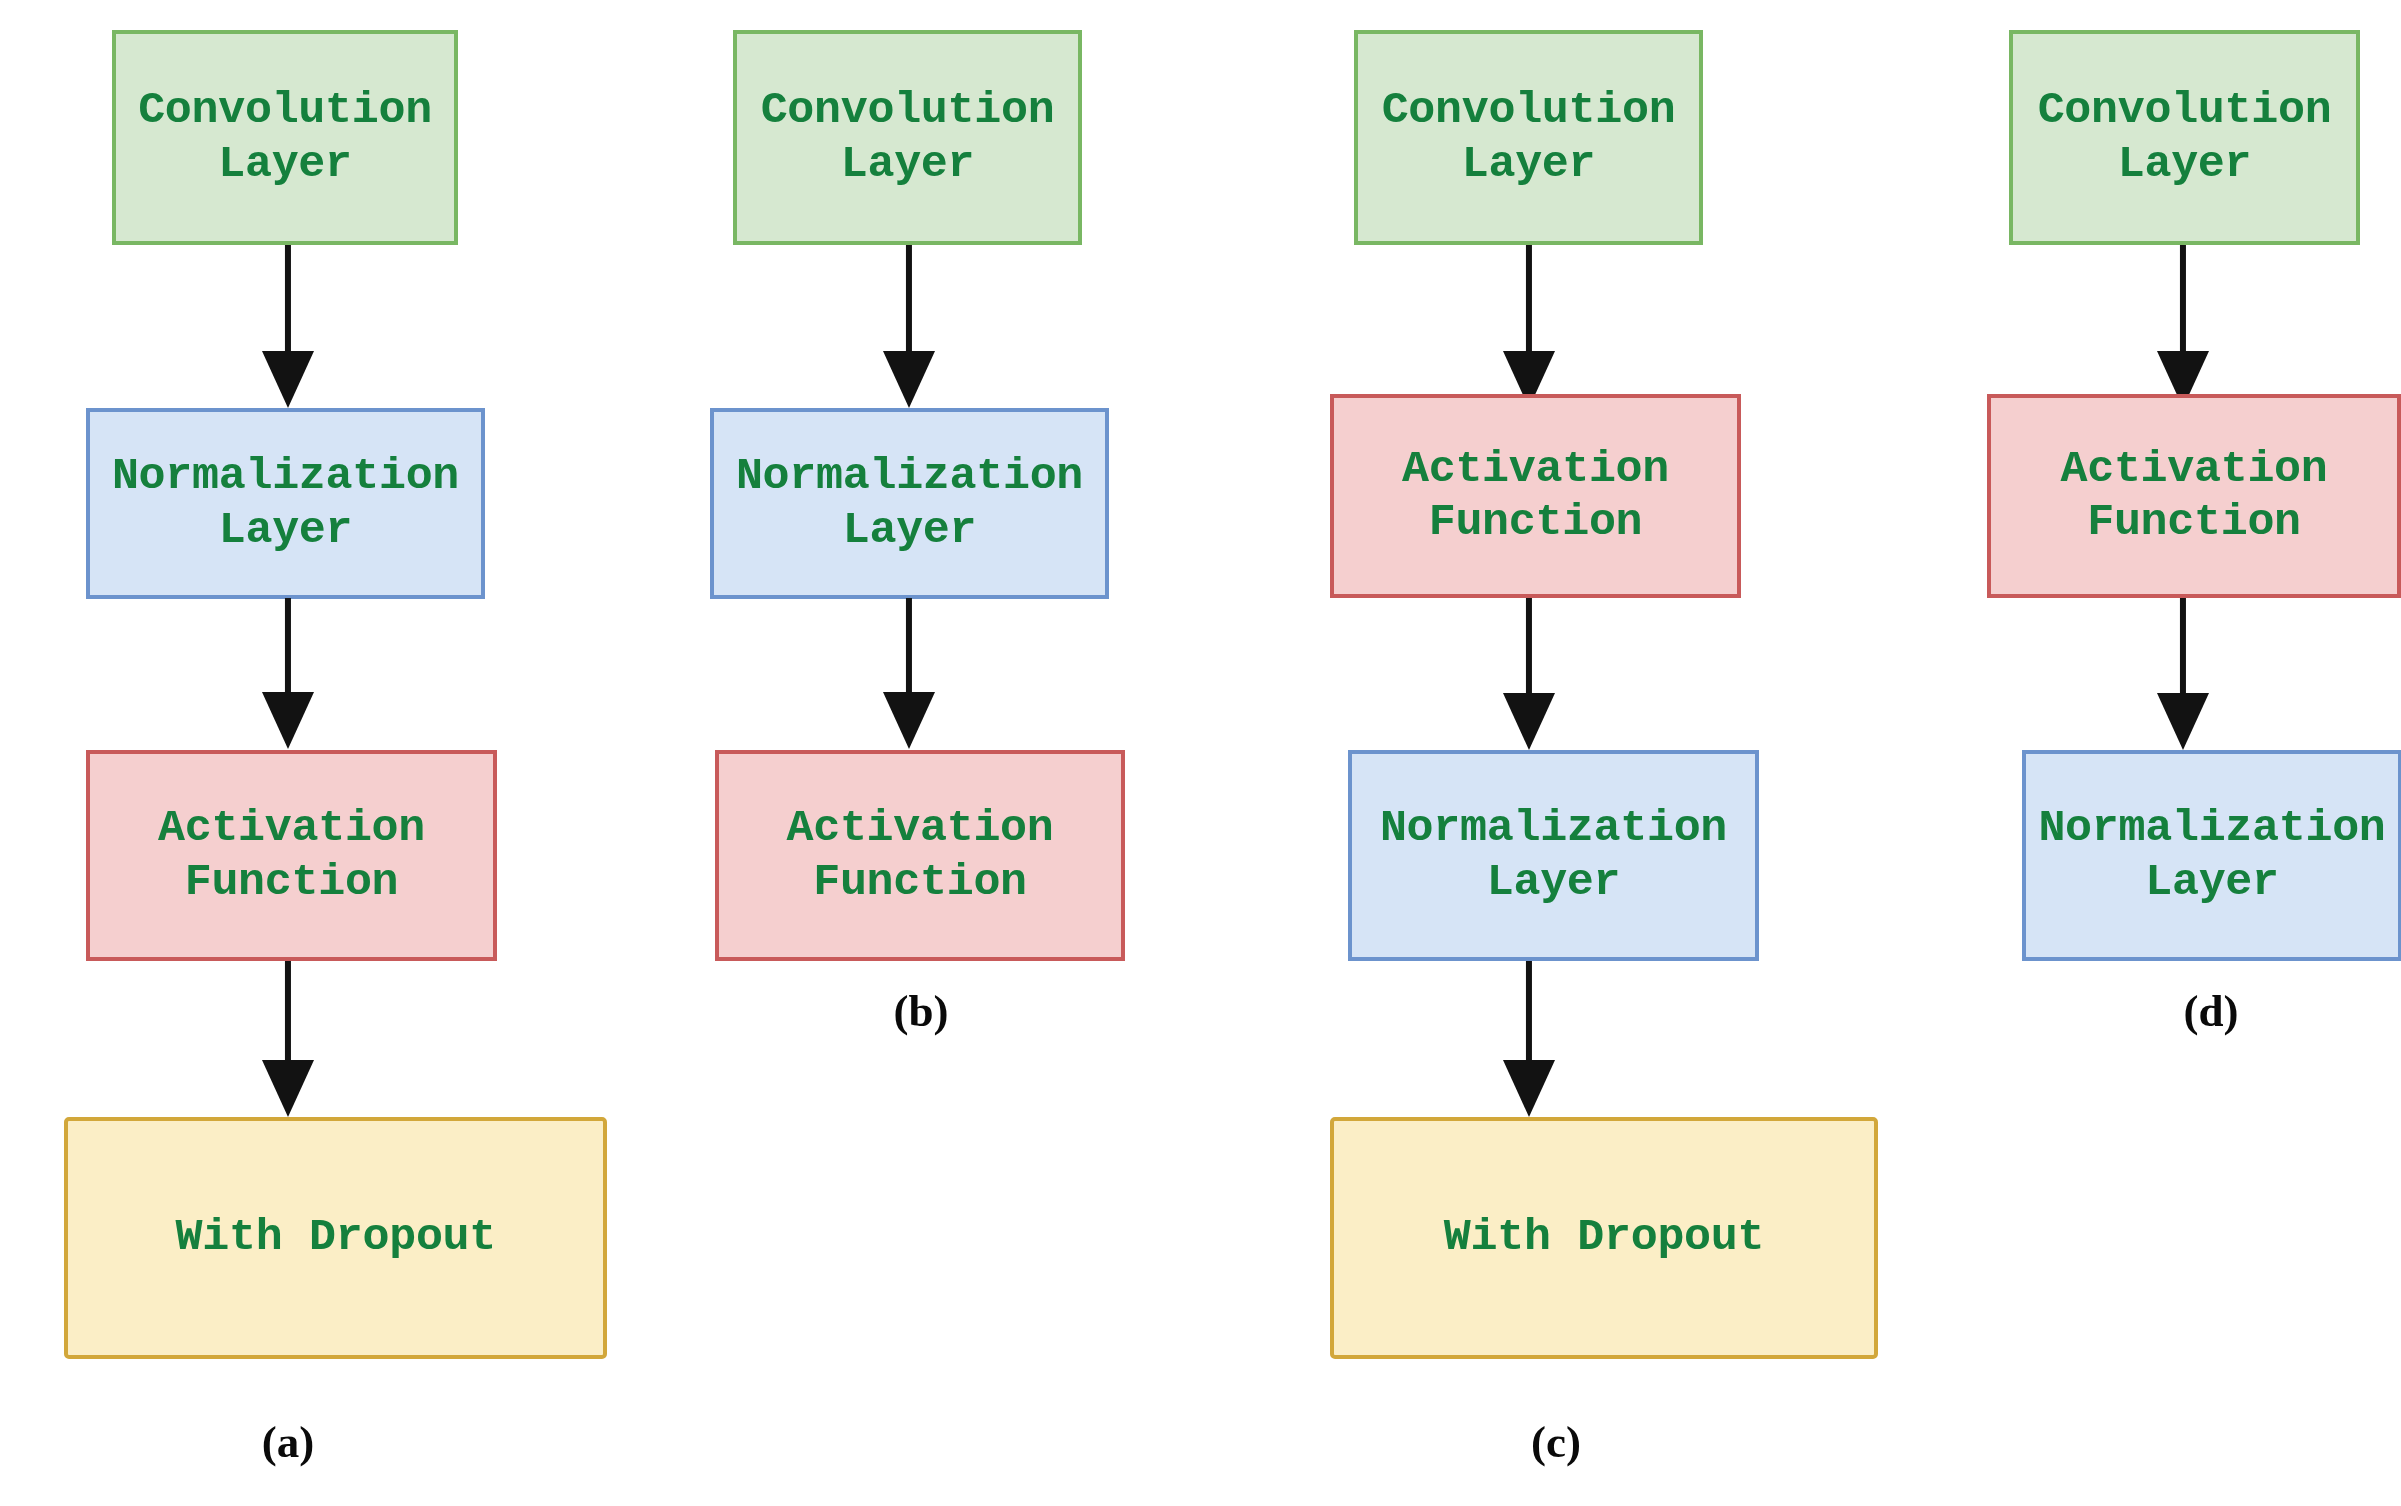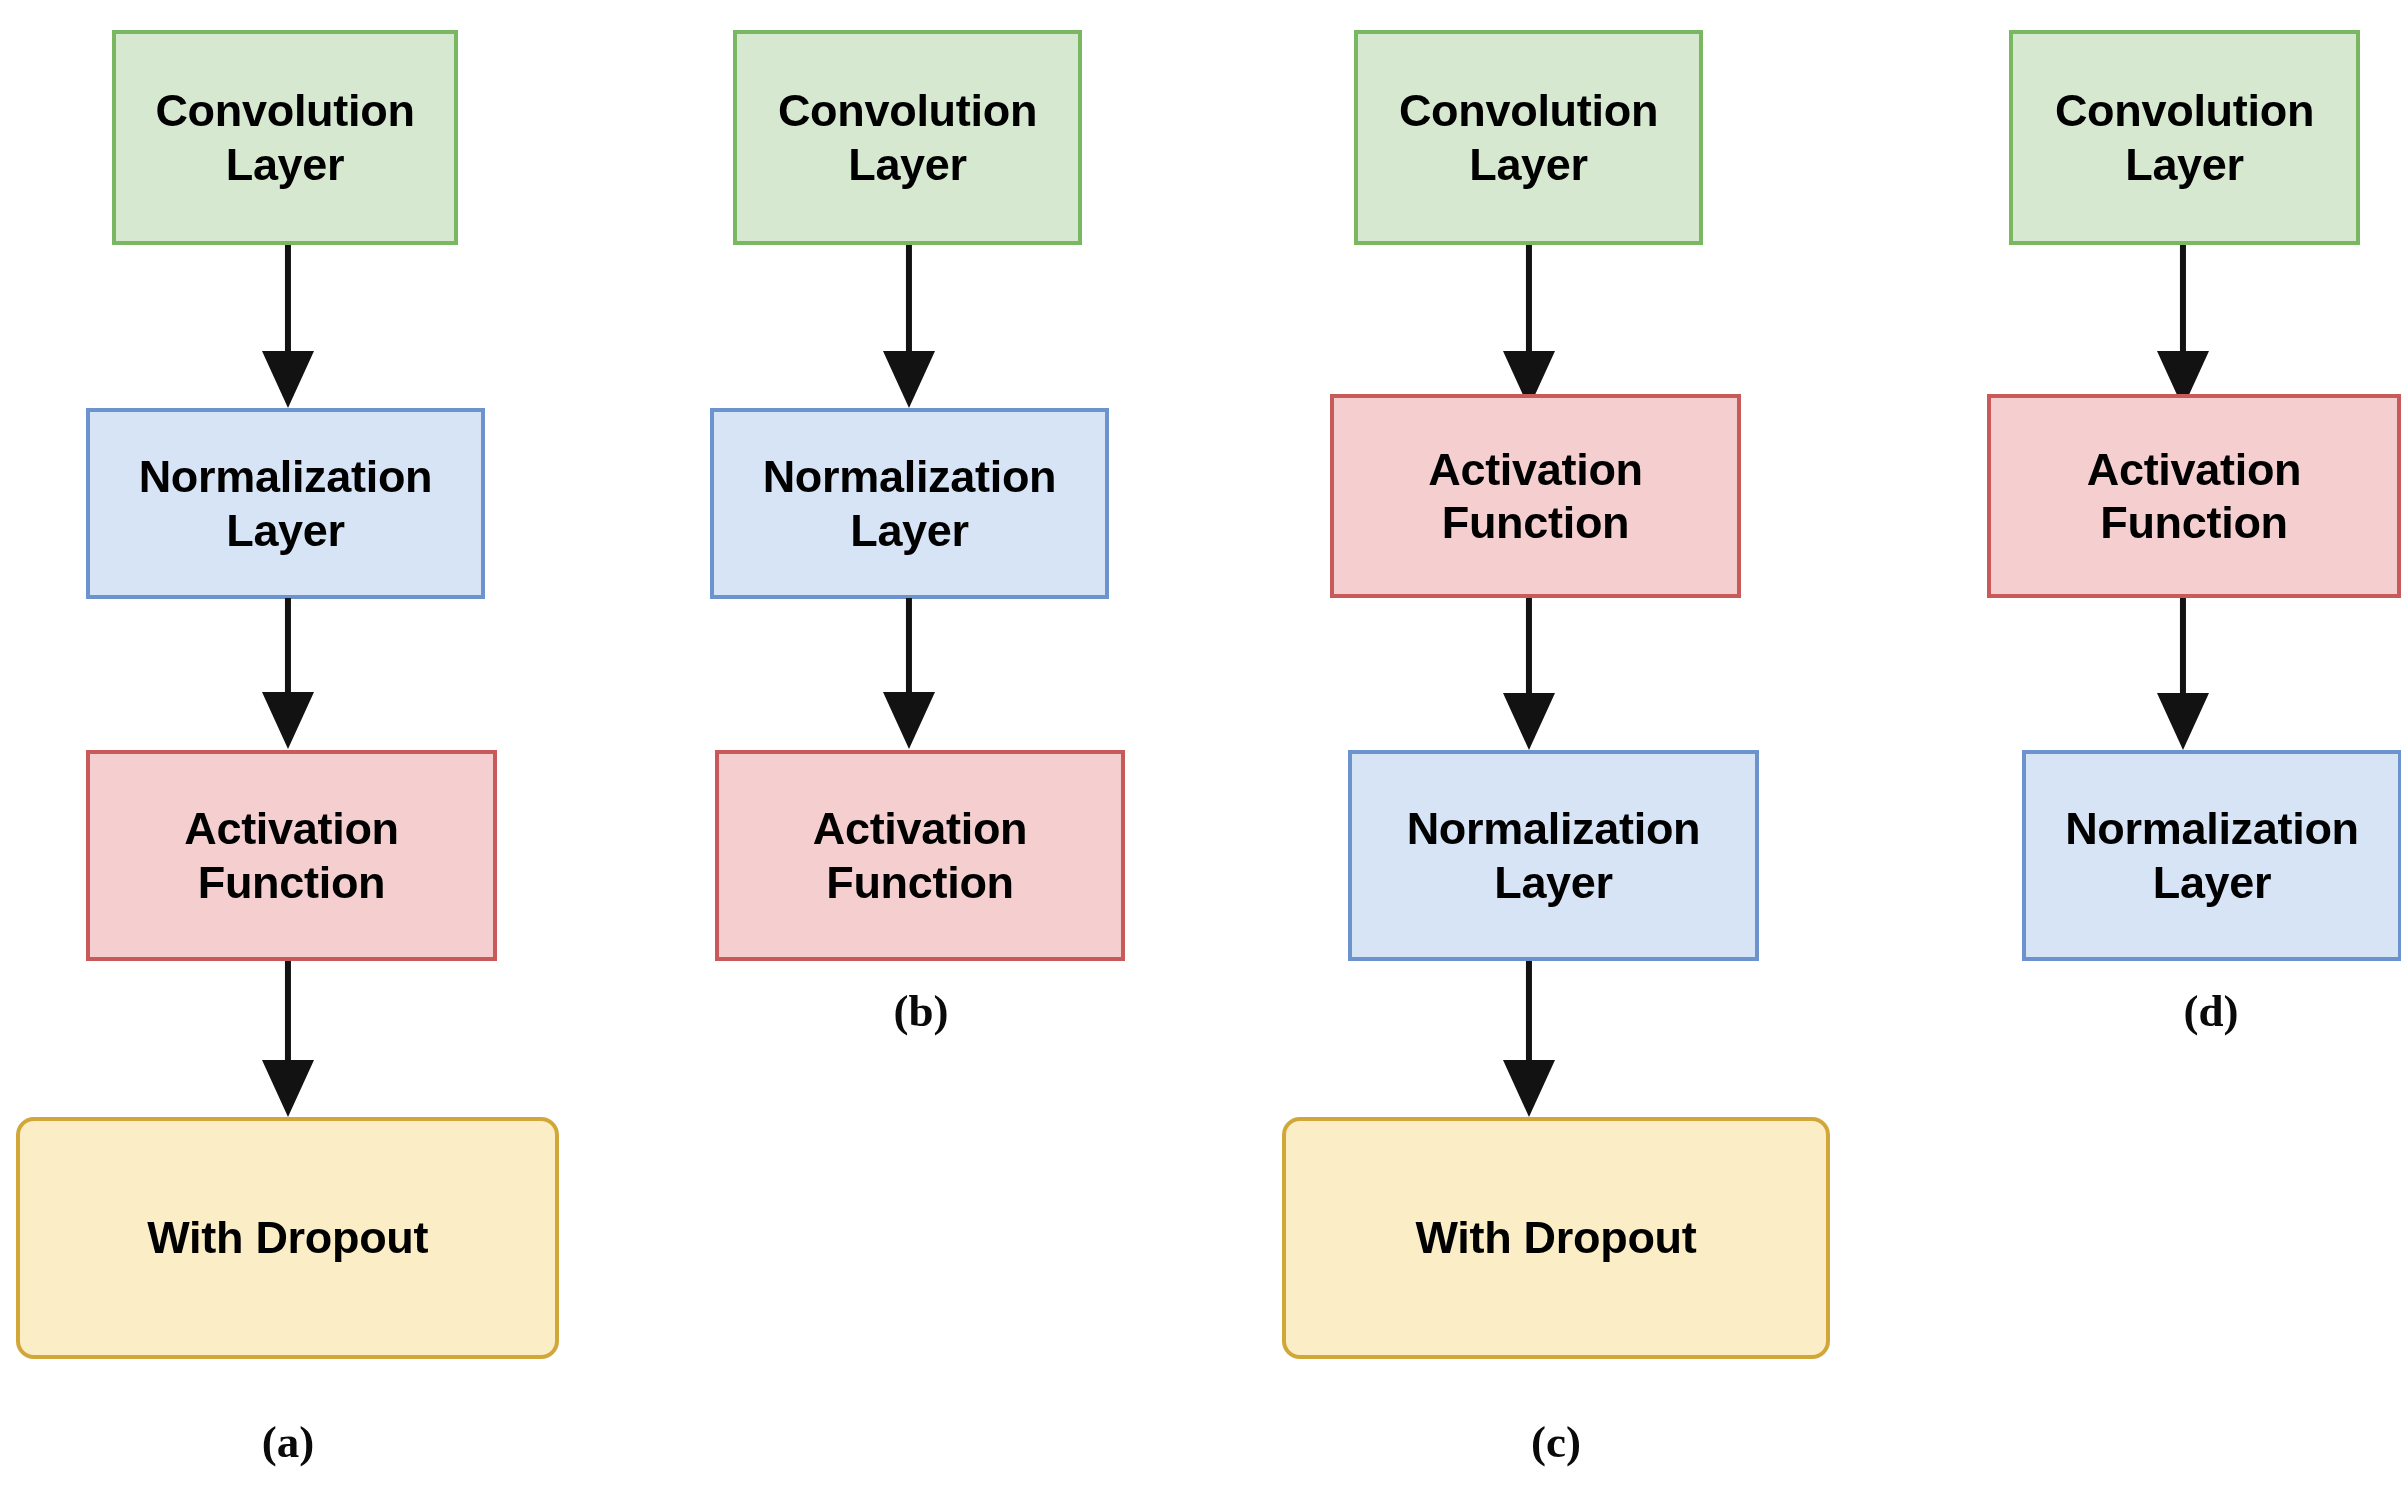--- a/index.html
+++ b/index.html
@@ -10,33 +10,33 @@
 
   .col{position:absolute;top:0;height:1506px;}
 
   .node{
     position:absolute;
     box-sizing:border-box;
     display:flex;
     align-items:center;
     justify-content:center;
     text-align:center;
-    font-family:Liberation Sans, sans-serif;
+    font-family:Liberation Mono, monospace;
     font-weight:bold;
     font-size:45px;
     line-height:1.18;
-    color:#000000;
+    color:#15803d;
     letter-spacing:-0.3px;
     white-space:pre-line;
   }
 
   .node.conv{ background:#d6e8d0; border:4.1px solid #79b763; }
   .node.norm{ background:#d6e4f6; border:4.1px solid #6c93cd; }
   .node.act { background:#f5cfcf; border:4.1px solid #c85a5a; }
-  .node.drop{ background:#fbeec6; border:4.8px solid #d2a73a; border-radius:18px; }
+  .node.drop{ background:#fbeec6; border:4.8px solid #d2a73a; border-radius:5px;margin-left:48px; }
 
   .arrow{position:absolute;}
   .arrow .shaft{
     position:absolute;left:50%;top:0;transform:translateX(-50%);
     width:6.1px;background:#121212;
   }
   .arrow .head{
     position:absolute;left:50%;bottom:0;transform:translateX(-50%);
     width:0;height:0;
     border-left:26px solid transparent;

